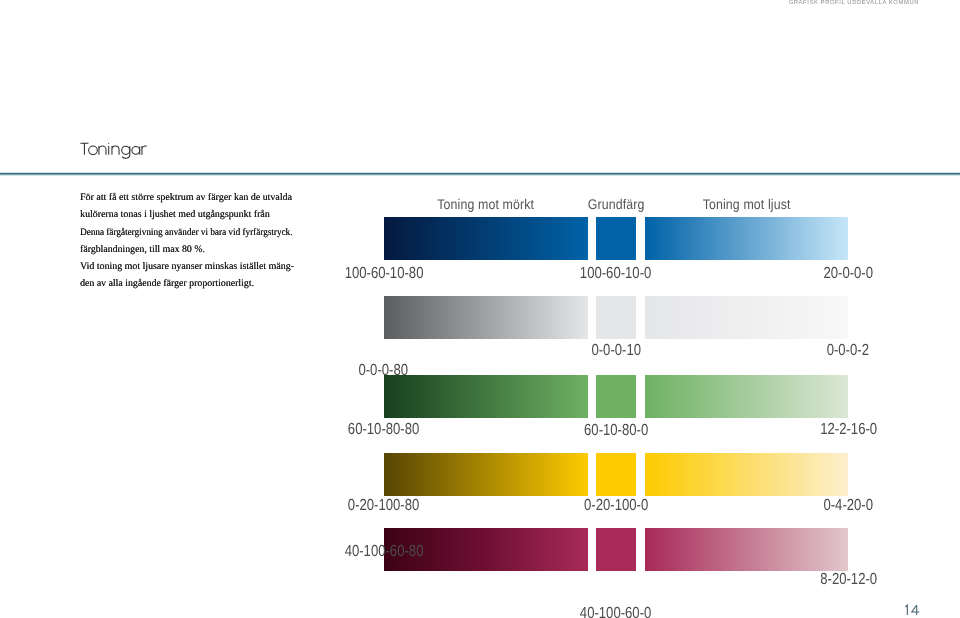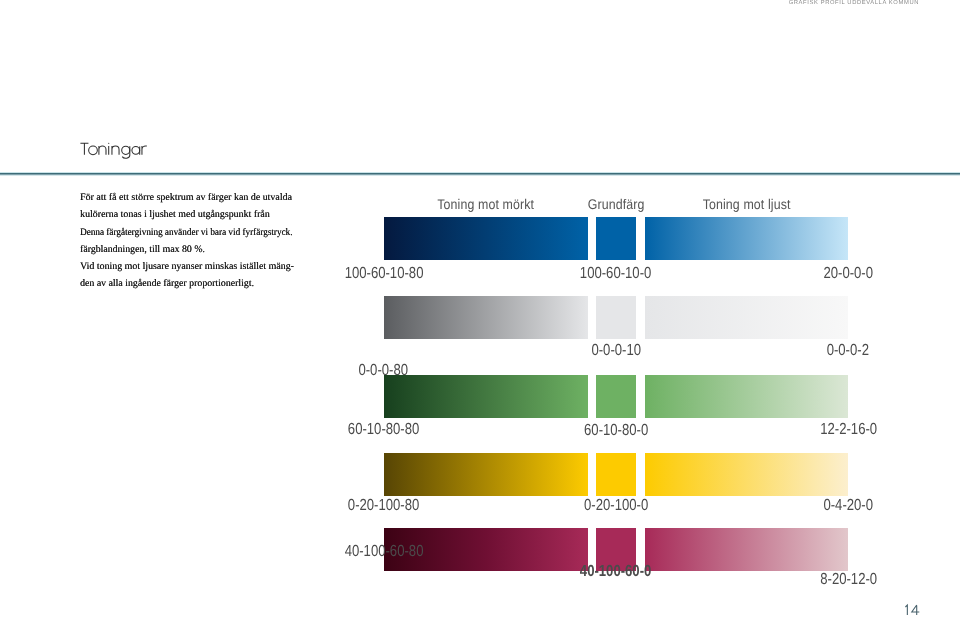--- a/index.html
+++ b/index.html
@@ -104,21 +104,21 @@
       <div class="bar" style="left: 383.6px; width: 204px; top: 453.2px; background: linear-gradient(to right, rgb(87, 69, 4) 0%, rgb(253, 203, 0) 100%);"></div>
       <div class="bar" style="left: 595.5px; width: 40.8px; top: 453.2px; background: rgb(253, 203, 0);"></div>
       <div class="bar" style="left: 644.6px; width: 203.6px; top: 453.2px; background: linear-gradient(to right, rgb(253, 203, 0) 0%, rgb(252, 239, 206) 100%);"></div>
       <div class="swlabel" style="left: 263.6px; width: 240px; top: 501.2px;"><span>0-20-100-80</span></div>
       <div class="swlabel" style="left: 495.9px; width: 240px; top: 501.2px;"><span>0-20-100-0</span></div>
       <div class="swlabel" style="left: 728.2px; width: 240px; top: 501.2px;"><span>0-4-20-0</span></div>
       <div class="bar" style="left: 383.6px; width: 204px; top: 528.2px; background: linear-gradient(to right, rgb(60, 2, 20) 0%, rgb(111, 15, 51) 50%, rgb(167, 42, 88) 100%);"></div>
       <div class="bar" style="left: 595.5px; width: 40.8px; top: 528.2px; background: rgb(167, 42, 88);"></div>
       <div class="bar" style="left: 644.6px; width: 203.6px; top: 528.2px; background: linear-gradient(to right, rgb(167, 42, 88) 0%, rgb(226, 199, 203) 100%);"></div>
       <div class="swlabel" style="left: 263.6px; width: 240px; top: 547px;"><span>40-100-60-80</span></div>
-      <div class="swlabel" style="left: 495.9px; width: 240px; top: 567px; font-weight: bold;"><span>40-100-60-0</span></div>
+      <div class="swlabel" style="left: 495.9px; width: 240px; top: 609px;"><span>40-100-60-0</span></div>
       <div class="swlabel" style="left: 728.2px; width: 240px; top: 575px;"><span>8-20-12-0</span></div>
     </div>
   <div class="pageno">
     <span class="pageno-text">14</span>
     <svg class="pageno-art" width="24" height="16" viewBox="902 601 24 16" aria-hidden="true">
       <g fill="none" stroke="#4a636d" stroke-width="1.1">
         <path d="M905.4 607.0 L907.35 605.0 V615.1"></path>
         <path d="M916.7 605.0 L911.8 612.0 H919.3 M916.7 605.6 V615.1"></path>
       </g>
     </svg>

